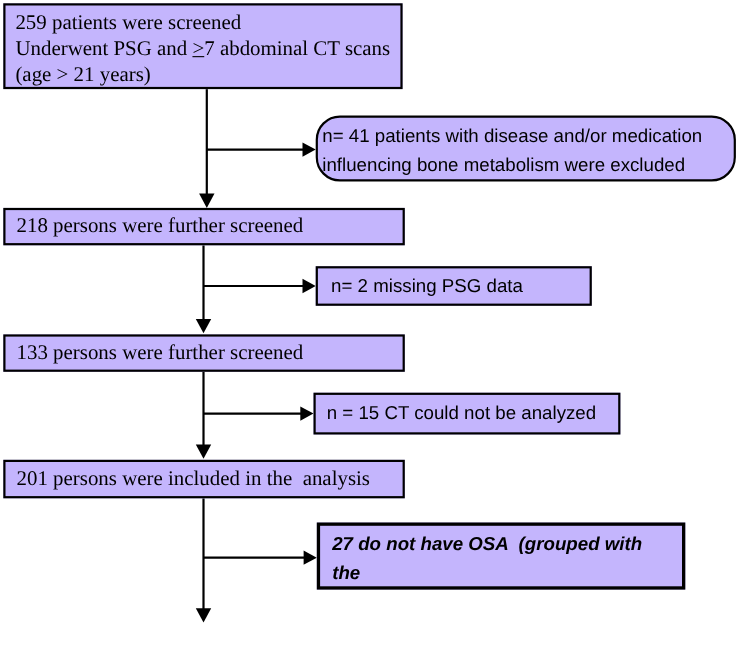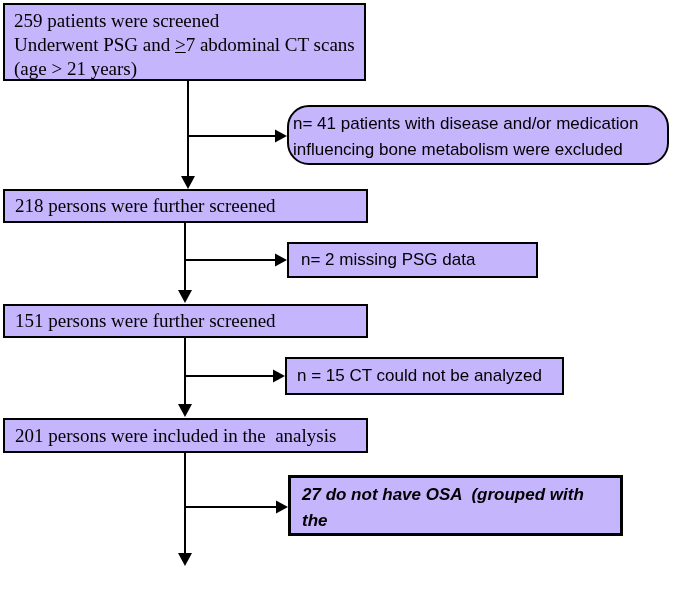--- a/index.html
+++ b/index.html
@@ -118,21 +118,21 @@
 
   <div class="box serif oneline" style="left:3px; top:189px; width:365px; height:34px;">
     <span class="ln">218 persons were further screened</span>
   </div>
 
   <div class="box sans oneline" style="left:287px; top:242px; width:251px; height:36px; padding-left:12px;">
     <span class="ln">n= 2 missing PSG data</span>
   </div>
 
   <div class="box serif oneline" style="left:3px; top:304px; width:365px; height:34px;">
-    <span class="ln">151 persons were further screened</span>
+    <span class="ln">133 persons were further screened</span>
   </div>
 
   <div class="box sans oneline" style="left:285px; top:357px; width:279px; height:38px; ">
     <span class="ln">n = 15 CT could not be analyzed</span>
   </div>
 
   <div class="box serif oneline" style="left:3px; top:418px; width:365px; height:35px;">
     <span class="ln">201 persons were included in the  analysis</span>
   </div>
 

